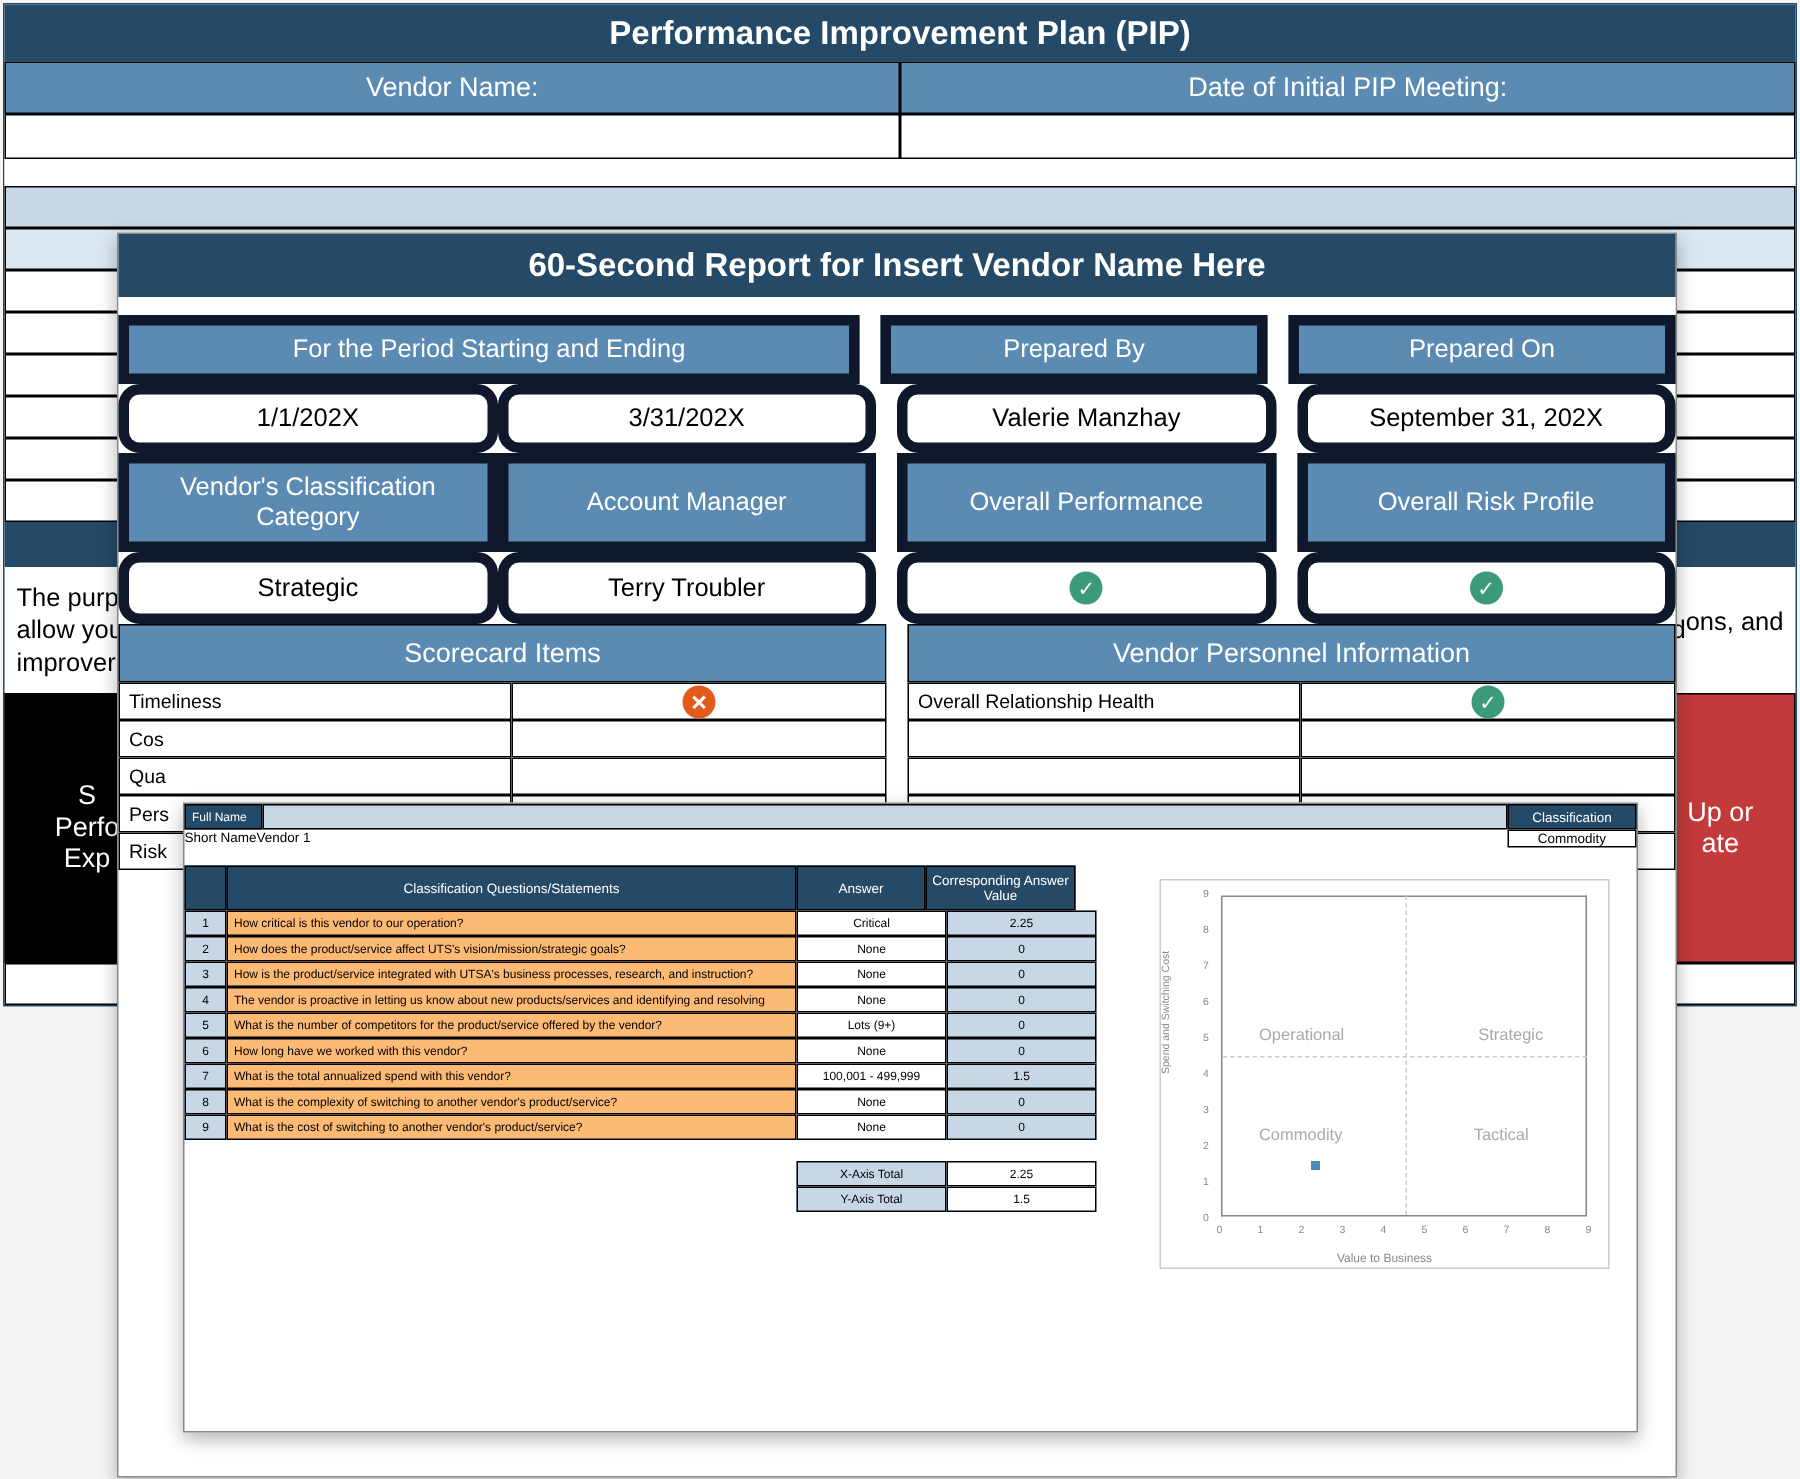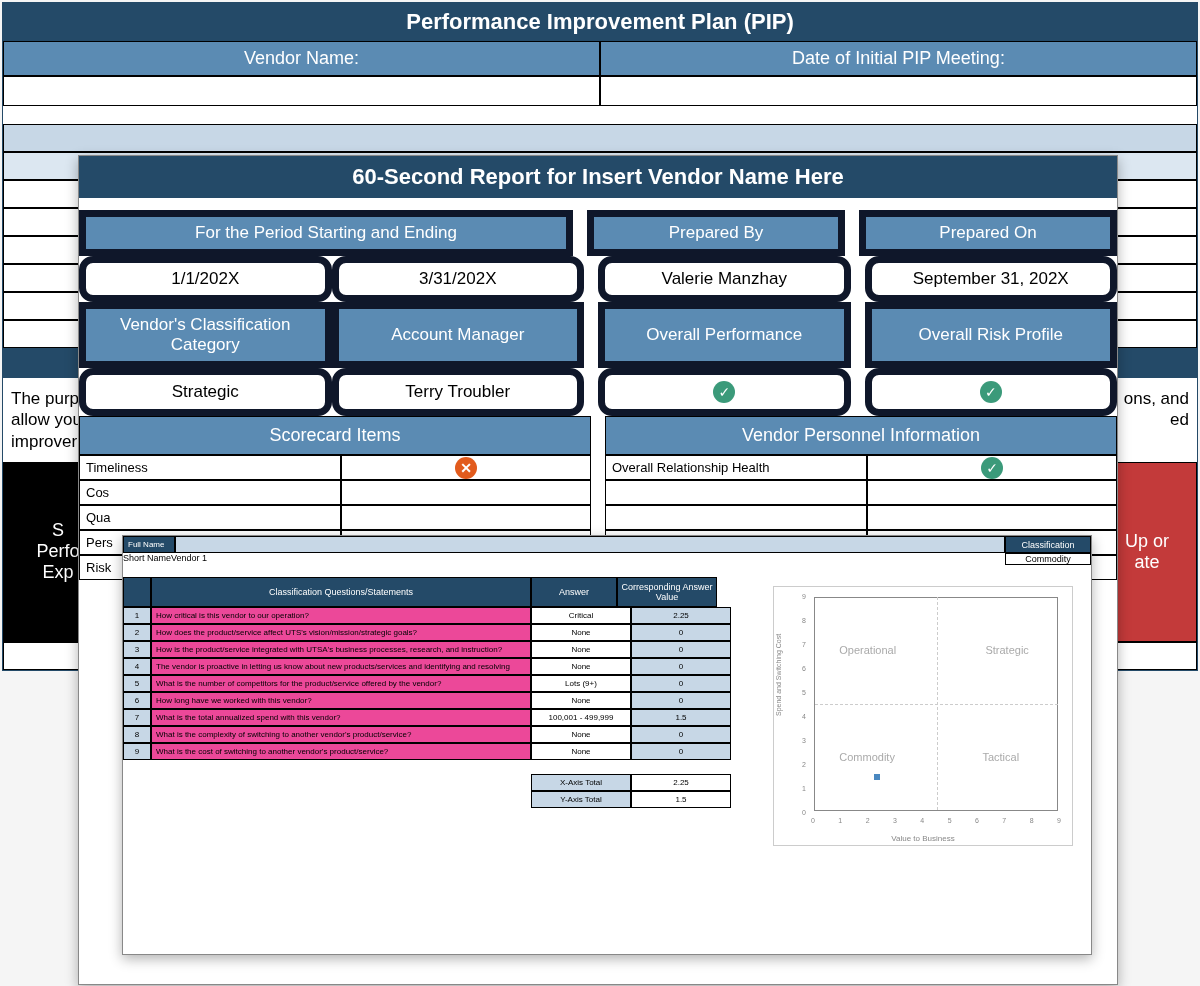--- a/index.html
+++ b/index.html
@@ -67,33 +67,33 @@
   .cs-top-row2 .class-val { width:86px; border:1px solid #000; background:#fff; display:flex; align-items:center; justify-content:center; font-size:9px; }
   .cs-hdr-row { display:flex; margin-top:12px; }
   .cs-hdr-row .c { background:#244a68; color:#fff; border:1px solid #000; display:flex; align-items:center; justify-content:center; font-size:9px; padding:4px 2px; text-align:center; }
   .cs-hdr-row .num { width:28px; }
   .cs-hdr-row .q { width:380px; }
   .cs-hdr-row .a { width:86px; }
   .cs-hdr-row .v { width:100px; }
   .cs-body-row { display:flex; }
   .cs-body-row .c { border:1px solid #000; padding:3px 4px; font-size:8px; display:flex; align-items:center; }
   .cs-body-row .num { width:28px; justify-content:center; background:#c7d7e6; }
-  .cs-body-row .q { width:380px; background:#ec4899; }
+  .cs-body-row .q { width:380px; background:#fdba74; }
   .cs-body-row .a { width:100px; justify-content:center; background:#fff; }
   .cs-body-row .v { width:100px; justify-content:center; background:#c7d7e6; }
   .cs-totals { margin-top:14px; margin-left:408px; width:200px; }
   .cs-totals .trow { display:flex; }
   .cs-totals .trow .l { width:100px; border:1px solid #000; background:#c7d7e6; font-size:8px; padding:3px; text-align:center; }
   .cs-totals .trow .r { width:100px; border:1px solid #000; background:#fff; font-size:8px; padding:3px; text-align:center; }
   .cs-chart { position:absolute; right:18px; top:50px; width:300px; height:260px; border:1px solid #ccc; background:#fff; }
   .cs-chart-inner { position:absolute; left:40px; top:10px; right:14px; bottom:34px; border-left:1px solid #888; border-bottom:1px solid #888; }
   .cs-chart .ylab { position:absolute; left:4px; top:50%; transform:translateY(-50%) rotate(-90deg); transform-origin:left center; font-size:7px; color:#888; white-space:nowrap; }
   .cs-chart .xlab { position:absolute; bottom:2px; left:0; right:0; text-align:center; font-size:8px; color:#888; }
   .cs-chart .tick-y, .cs-chart .tick-x { position:absolute; font-size:7px; color:#888; }
-  .cs-chart .quad-lbl { position:absolute; font-size:11px; color:#aaa; }
+  .cs-chart .quad-lbl { position:absolute; font-size:11px; color:#aaa;margin-top:40px; }
   .cs-chart .mid-v { position:absolute; top:0; bottom:0; border-left:1px dashed #ccc; }
   .cs-chart .mid-h { position:absolute; left:0; right:0; border-top:1px dashed #ccc; }
   .cs-chart .top-border { position:absolute; top:0; left:0; right:0; border-top:1px solid #888; }
   .cs-chart .right-border { position:absolute; top:0; bottom:0; right:0; border-right:1px solid #888; }
   .cs-chart .point { position:absolute; width:6px; height:6px; background:#4a88c0; }
 </style>
 </head>
 <body>
 
 <div class="layer pip">
@@ -129,21 +129,21 @@
     <div class="row">
         <div class="cell"></div>
       </div>
     <div class="row">
         <div class="cell"></div>
       </div>
   </div>
   <div class="pip-section-banner"></div>
   <div class="pip-text-block">
     <span>The purp</span>
-    <span style="float:right;">ons, and</span><br>
+    <span style="float:right;margin-top:16px;">ons, and</span><br>
     <span>allow you</span>
     <span style="float:right;">ed</span><br>
     <span>improver</span>
   </div>
   <div class="pip-bottom">
     <div class="c black">
       <div>
         <span>S</span><br>
         <span>Perfo</span><br>
         <span>Exp</span>

